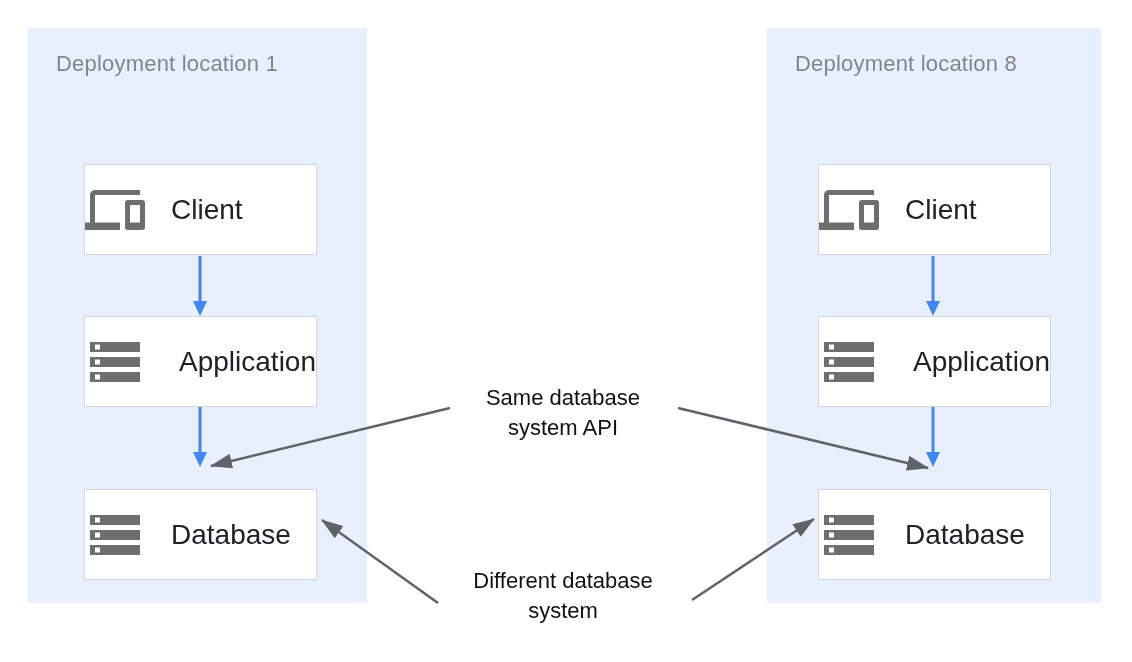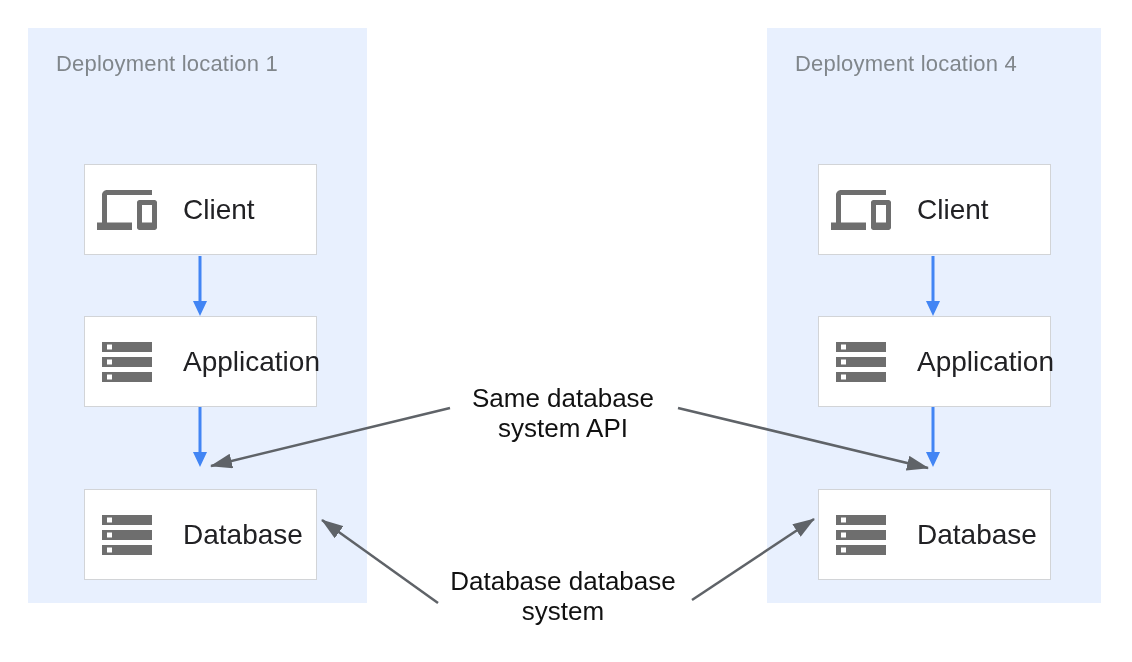--- a/index.html
+++ b/index.html
@@ -46,21 +46,20 @@
   }
 
   .node {
     position: absolute;
     width: 233px;
     height: 91px;
     background: var(--node-bg);
     border: 1px solid var(--node-border);
     display: flex;
     align-items: center;
-    padding-left: 12px;
     gap: 26px;
   }
   .panel-1 .node { left: 56px; }
   .panel-2 .node { left: 51px; }
   .row-client      { top: 136px; }
   .row-application { top: 288px; justify-content: space-between; }
   .row-database    { top: 441px; margin-top: 20px; }
 
   .node-icon {
     width: 60px;
@@ -90,21 +89,21 @@
   .flow-line { stroke: var(--flow-arrow-color); stroke-width: 3; fill: none; }
   .flow-head { fill: var(--flow-arrow-color); }
   .ann-line  { stroke: var(--annotation-arrow-color); stroke-width: 2.5; fill: none; }
   .ann-head  { fill: var(--annotation-arrow-color); }
 
   .annotation {
     position: absolute;
     left: 403px;
     width: 320px;
     text-align: center;
-    font-size: 26px;
+    font-size: 22px;
     line-height: 30px;
     color: var(--annotation-color);
     white-space: pre-line;
   }
   .annotation-same      { top: 383px; }
   .annotation-different { top: 566px; }
 </style>
 </head>
 <body>
 
@@ -135,21 +134,21 @@
       <span class="node-icon">
         <svg width="62" height="62" viewBox="0 0 24 24" fill="currentColor" aria-hidden="true">
           <path d="M2 20h20v-4H2v4zm2-3h2v2H4v-2zM2 4v4h20V4H2zm4 3H4V5h2v2zm-4 7h20v-4H2v4zm2-3h2v2H4v-2z"></path>
         </svg>
       </span>
       <span class="node-label">Database</span>
     </div>
   </div>
 
   <div class="panel panel-2">
-    <div class="panel-title">Deployment location 4</div>
+    <div class="panel-title">Deployment location 8</div>
 
     <div class="node row-client">
       <span class="node-icon">
         <svg width="60" height="60" viewBox="0 0 24 24" fill="currentColor" aria-hidden="true">
           <path d="M4 6h18V4H4c-1.1 0-2 .9-2 2v11H0v3h14v-3H4V6zm19 2h-6c-.55 0-1 .45-1 1v10c0 .55.45 1 1 1h6c.55 0 1-.45 1-1V9c0-.55-.45-1-1-1zm-1 9h-4v-7h4v7z"></path>
         </svg>
       </span>
       <span class="node-label">Client</span>
     </div>
 
@@ -198,16 +197,16 @@
     </g>
 
     <path class="ann-line" d="M450,408 L211,466" marker-end="url(#gray-head)"></path>
     <path class="ann-line" d="M678,408 L928,468" marker-end="url(#gray-head)"></path>
     <path class="ann-line" d="M438,603 L322,520" marker-end="url(#gray-head)"></path>
     <path class="ann-line" d="M692,600 L814,519" marker-end="url(#gray-head)"></path>
   </svg>
 
   <div class="annotation annotation-same">Same database
 system API</div>
-  <div class="annotation annotation-different">Database database
+  <div class="annotation annotation-different">Different database
 system</div>
 
 </div>
 
 </body></html>

